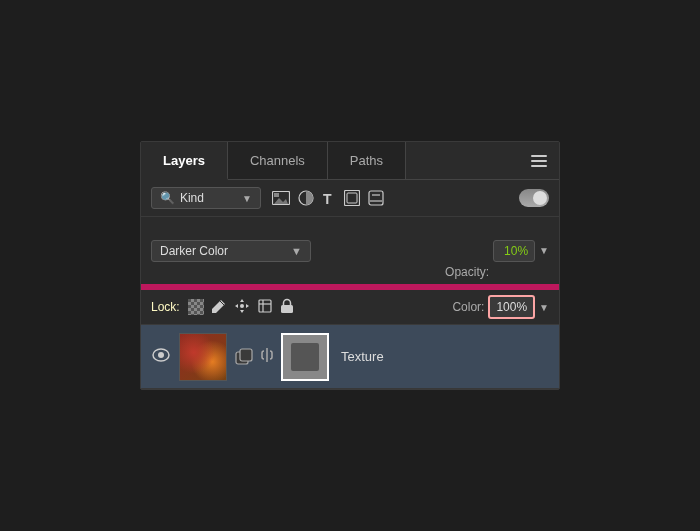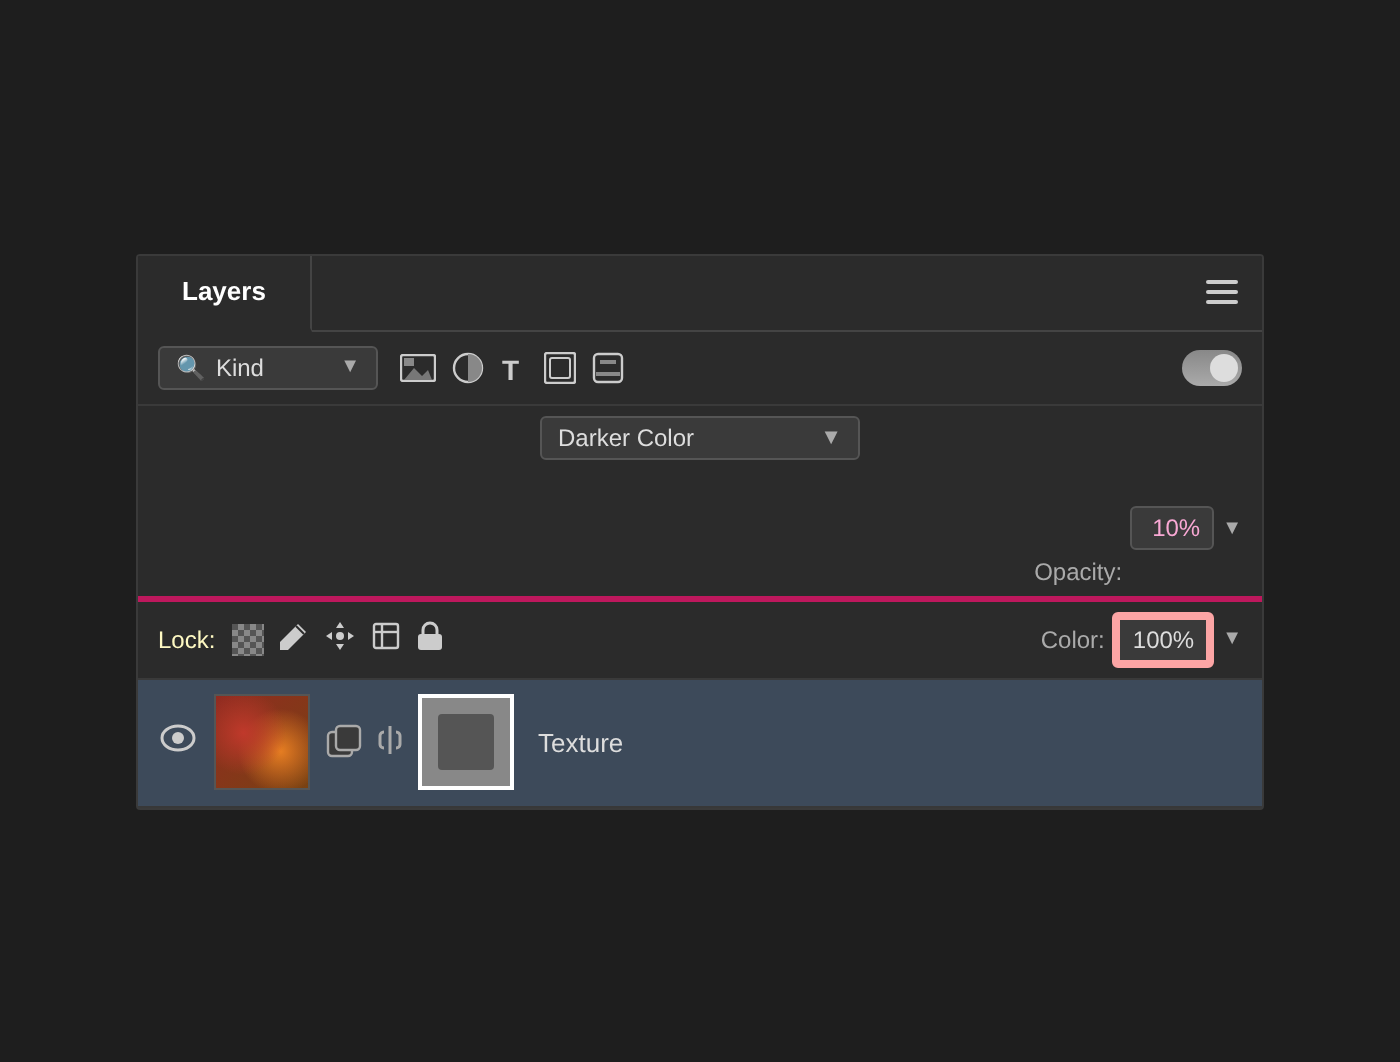--- a/index.html
+++ b/index.html
@@ -6,21 +6,21 @@
     body {
       background: #1e1e1e;
       display: flex;
       justify-content: center;
       align-items: center;
       width: 700px;
       height: 531px;
       font-family: 'Arial', sans-serif;
     }
     .panel {
-      width: 564px;
+      width: 420px;
       background: #2b2b2b;
       border: 1px solid #3a3a3a;
       border-radius: 2px;
       overflow: hidden;
     }
     
     .tab-bar {
       display: flex;
       align-items: stretch;
       background: #2b2b2b;
@@ -116,22 +116,21 @@
       height: 14px;
       background: #ddd;
       border-radius: 50%;
     }
     
     .blend-row {
       display: flex;
       align-items: center;
       padding: 5px 10px;
       gap: 6px;
-      border-bottom: 3px solid #be185d;
-      flex-direction: column;
+      border-bottom: 6px solid #be185d;
     }
     .blend-dropdown {
       display: flex;
       align-items: center;
       background: #3a3a3a;
       border: 1px solid #555;
       border-radius: 3px;
       padding: 3px 8px;
       color: #ddd;
       font-size: 12px;
@@ -152,21 +151,21 @@
     .opacity-label {
       color: #aaa;
       font-size: 12px;
       margin-top: 43px;
     }
     .opacity-value {
       background: #3a3a3a;
       border: 1px solid #555;
       border-radius: 3px;
       padding: 3px 6px;
-      color: #f9a8d4;
+      color: #84cc16;
       font-size: 12px;
       min-width: 42px;
       text-align: right;
     }
     .small-chevron {
       color: #aaa;
       font-size: 10px;
       cursor: pointer;
     }
     
@@ -196,21 +195,21 @@
       align-items: center;
       gap: 4px;
       margin-left: auto;
     }
     .fill-label {
       color: #aaa;
       font-size: 12px;
     }
     .fill-value {
       background: #3a3a3a;
-      border: 4px solid #fca5a5;
+      border: 2px solid #fca5a5;
       border-radius: 3px;
       padding: 3px 6px;
       color: #ddd;
       font-size: 12px;
       min-width: 46px;
       text-align: left;
     }
     
     .layers-list {
       background: #2b2b2b;
@@ -307,20 +306,26 @@
   </style>
 </head>
 <body>
 
 <div class="panel">
 
   <div class="tab-bar">
     <div class="tab active">
       <span>Layers</span>
     </div>
+    <div class="tab">
+      <span>Channels</span>
+    </div>
+    <div class="tab">
+      <span>Paths</span>
+    </div>
     <div class="tab-menu-btn">
       <svg width="16" height="12" viewBox="0 0 16 12" fill="#ccc">
         <rect y="0" width="16" height="2" rx="1"></rect>
         <rect y="5" width="16" height="2" rx="1"></rect>
         <rect y="10" width="16" height="2" rx="1"></rect>
       </svg>
     </div>
   </div>
 
   <div class="filter-row">

